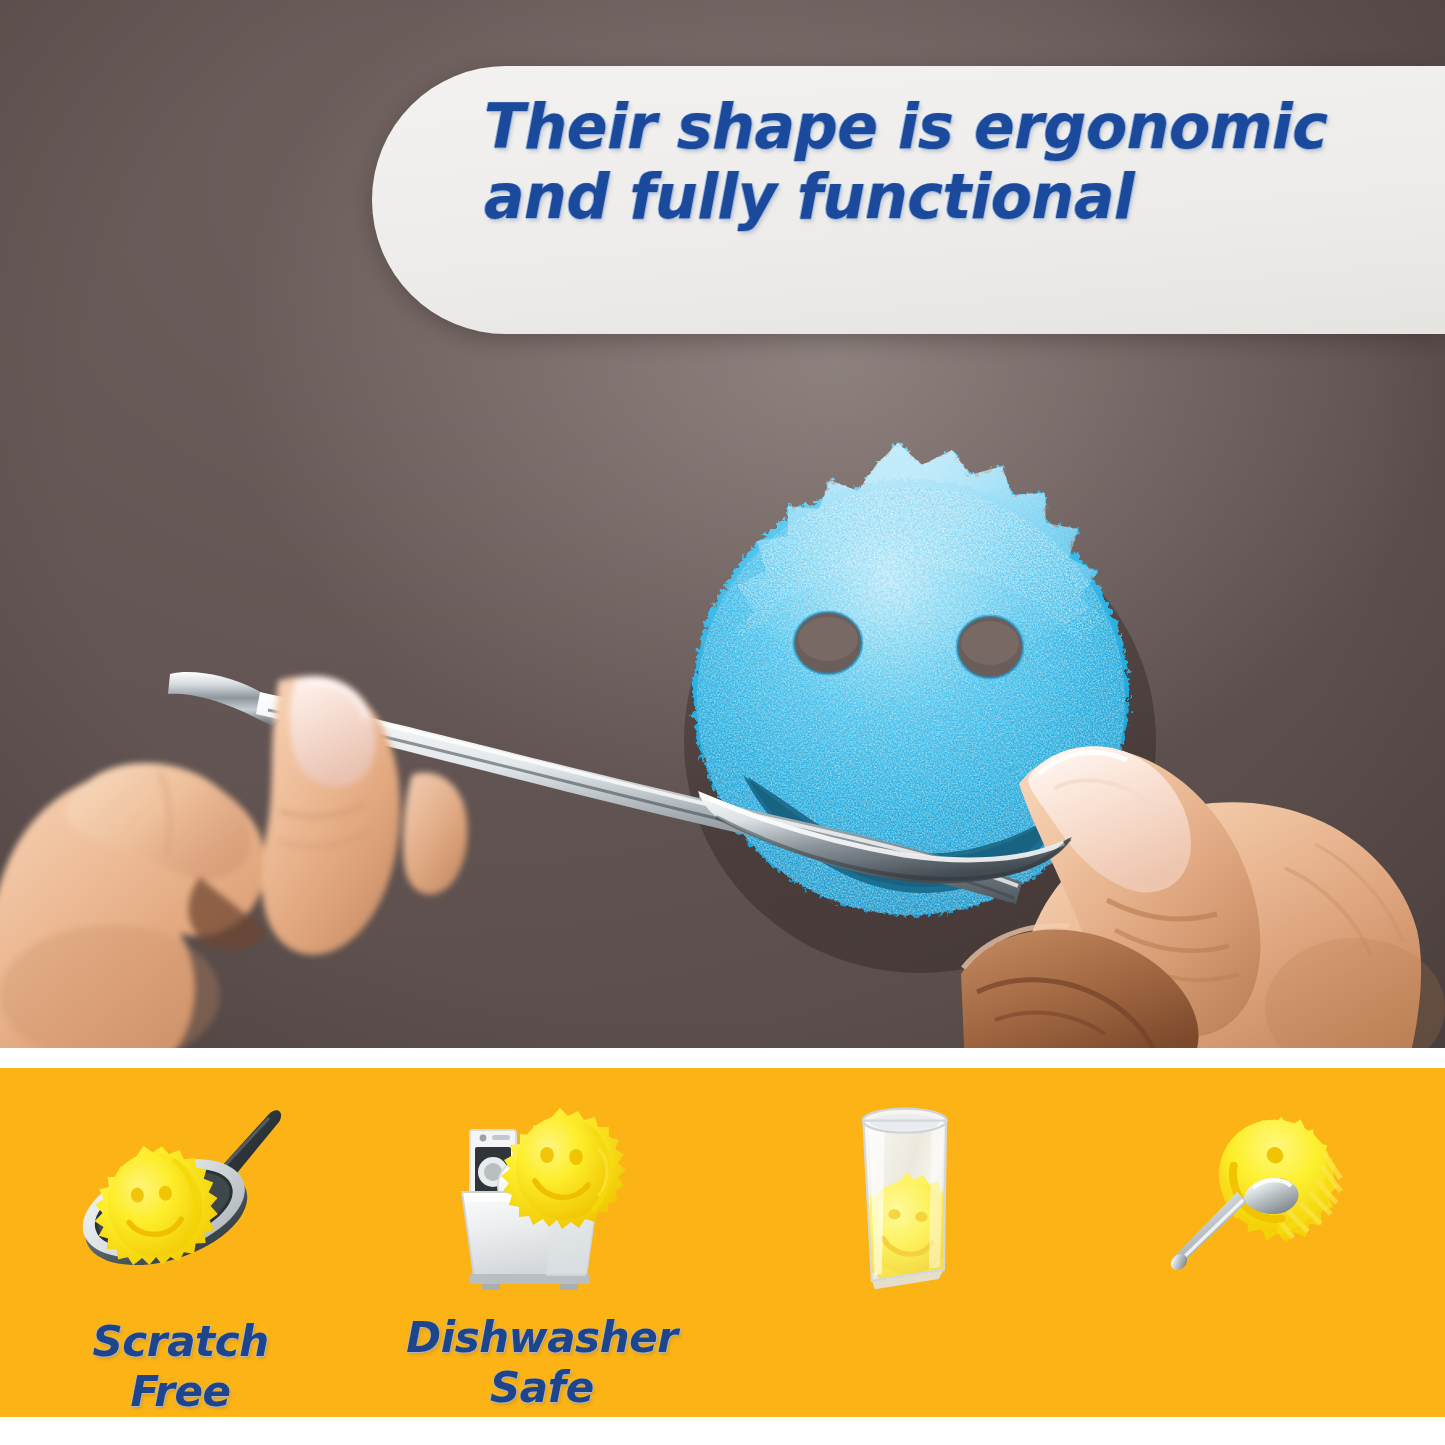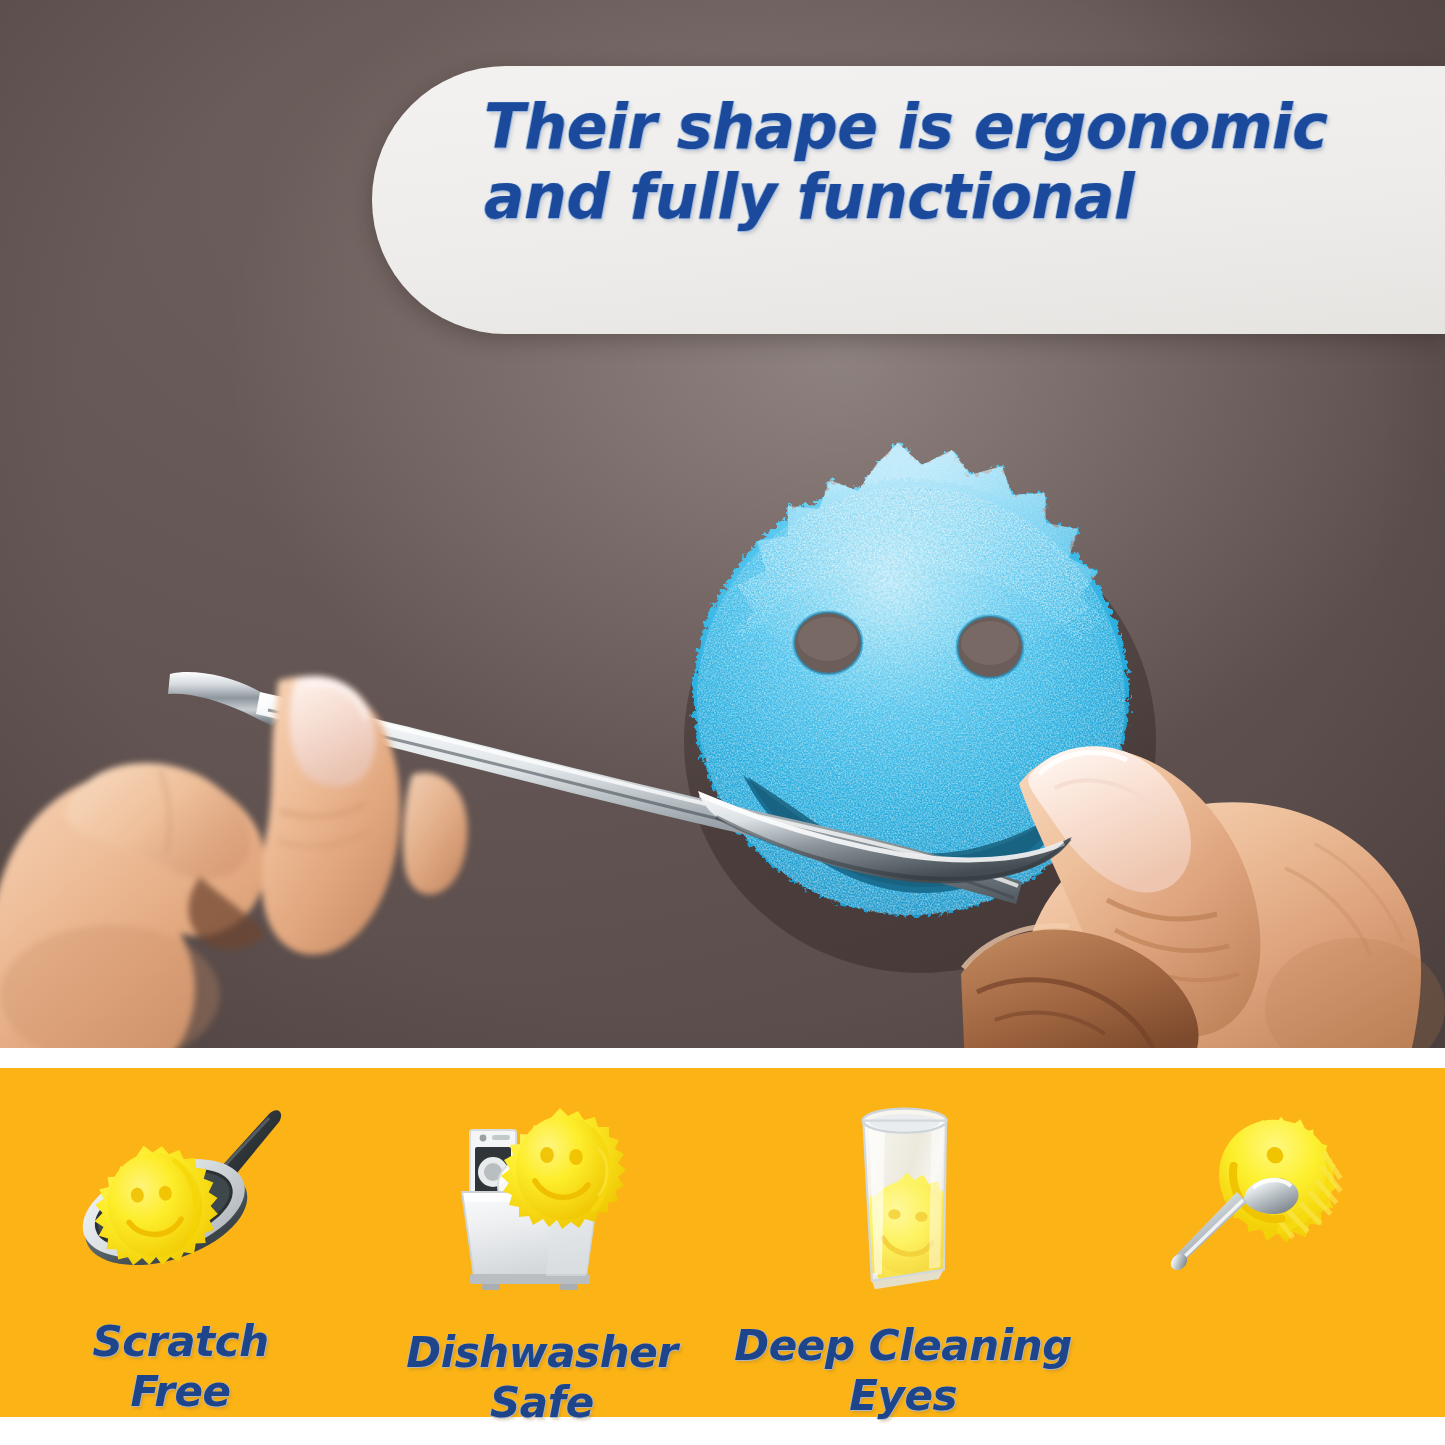--- a/index.html
+++ b/index.html
@@ -160,21 +160,21 @@
     color: #1e4489;
     letter-spacing: -0.4px;
     text-shadow:
       1px 0 0 rgba(170,185,210,0.85),
       -1px 0 0 rgba(170,185,210,0.85),
       0 1px 0 rgba(170,185,210,0.85),
       2px 3px 3px rgba(150,120,40,0.28);
     white-space: pre-line;
   }
   #f-scratch .feature-label { margin-top: 18px; }
-  #f-dish .feature-label { margin-top: 29px; }
+  #f-dish .feature-label { margin-top: 14px; }
   #f-eyes .feature-label { margin-top: 22px; }
   #f-smile .feature-label { margin-top: 20px; }
 </style>
 </head>
 <body>
 
 <div id="stage">
 
   <div id="photo">
 
@@ -651,22 +651,20 @@
             <ellipse cx="99" cy="17" rx="42" ry="12" transform="rotate(-7 99 17)" fill="#f7f9fa" opacity="0.95"></ellipse>
             <ellipse cx="99" cy="17" rx="42" ry="12" transform="rotate(-7 99 17)" fill="none" stroke="#ced4d8" stroke-width="2.4"></ellipse>
             <ellipse cx="99" cy="19" rx="35" ry="8.5" transform="rotate(-7 99 19)" fill="#e6eaed" opacity="0.8"></ellipse>
 
             <path d="M 86 180 L 156 160 L 152 170 L 90 188 Z" fill="#e1e5e8" opacity="0.85"></path>
 
             <path d="M 58 22 L 140 12 L 156 160 L 86 180 Z" fill="none" stroke="#d3d8dc" stroke-width="2.2"></path>
           </g>
         </svg>
       </div>
-      <div class="feature-label">Deep Cleaning
-Eyes</div>
     </div>
 
     <div class="feature" id="f-smile">
       <div class="feature-icon">
         <svg viewBox="0 0 215 195" xmlns="http://www.w3.org/2000/svg">
           <defs>
             <radialGradient id="spY4" cx="34%" cy="30%" r="80%">
               <stop offset="0%" stop-color="#fff87f"></stop>
               <stop offset="44%" stop-color="#fdf02f"></stop>
               <stop offset="100%" stop-color="#f1ca00"></stop>

